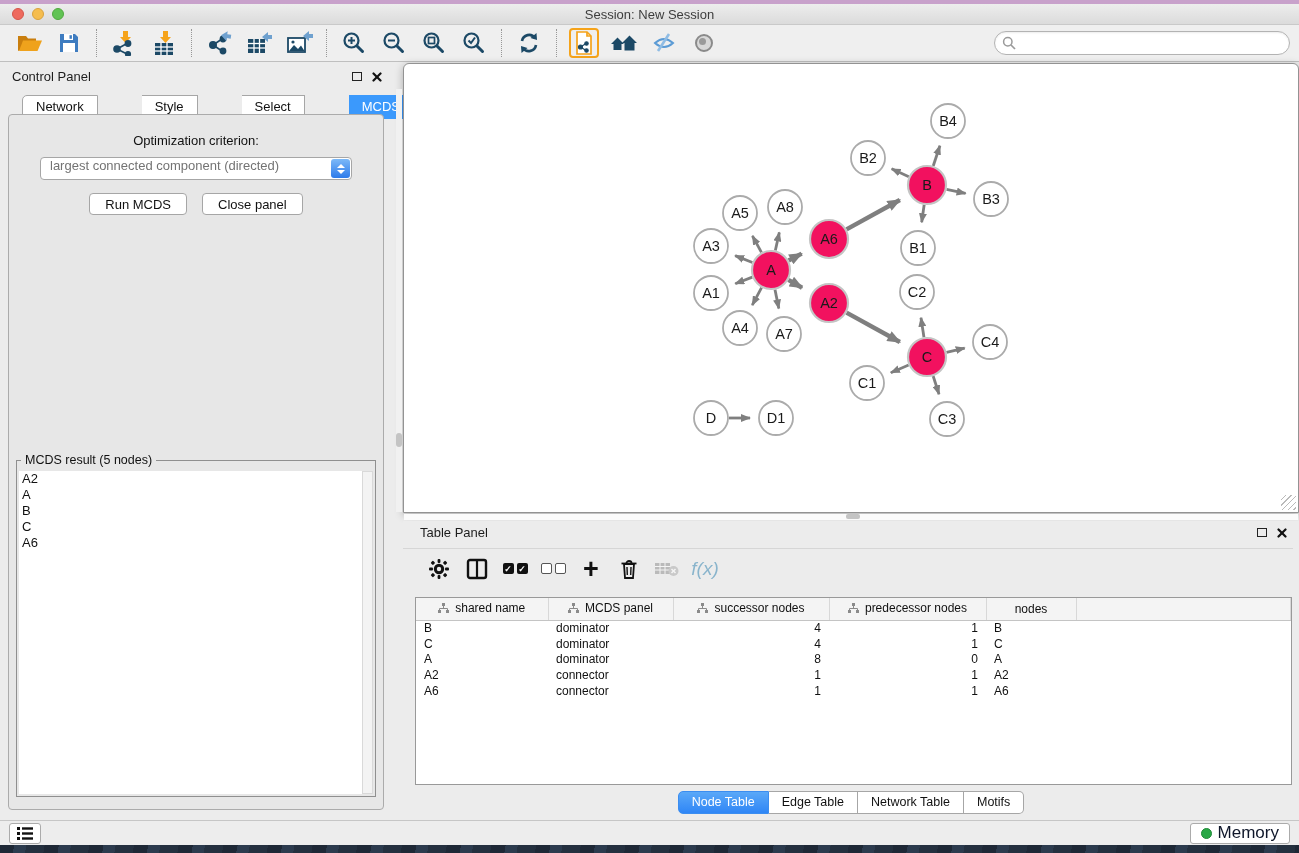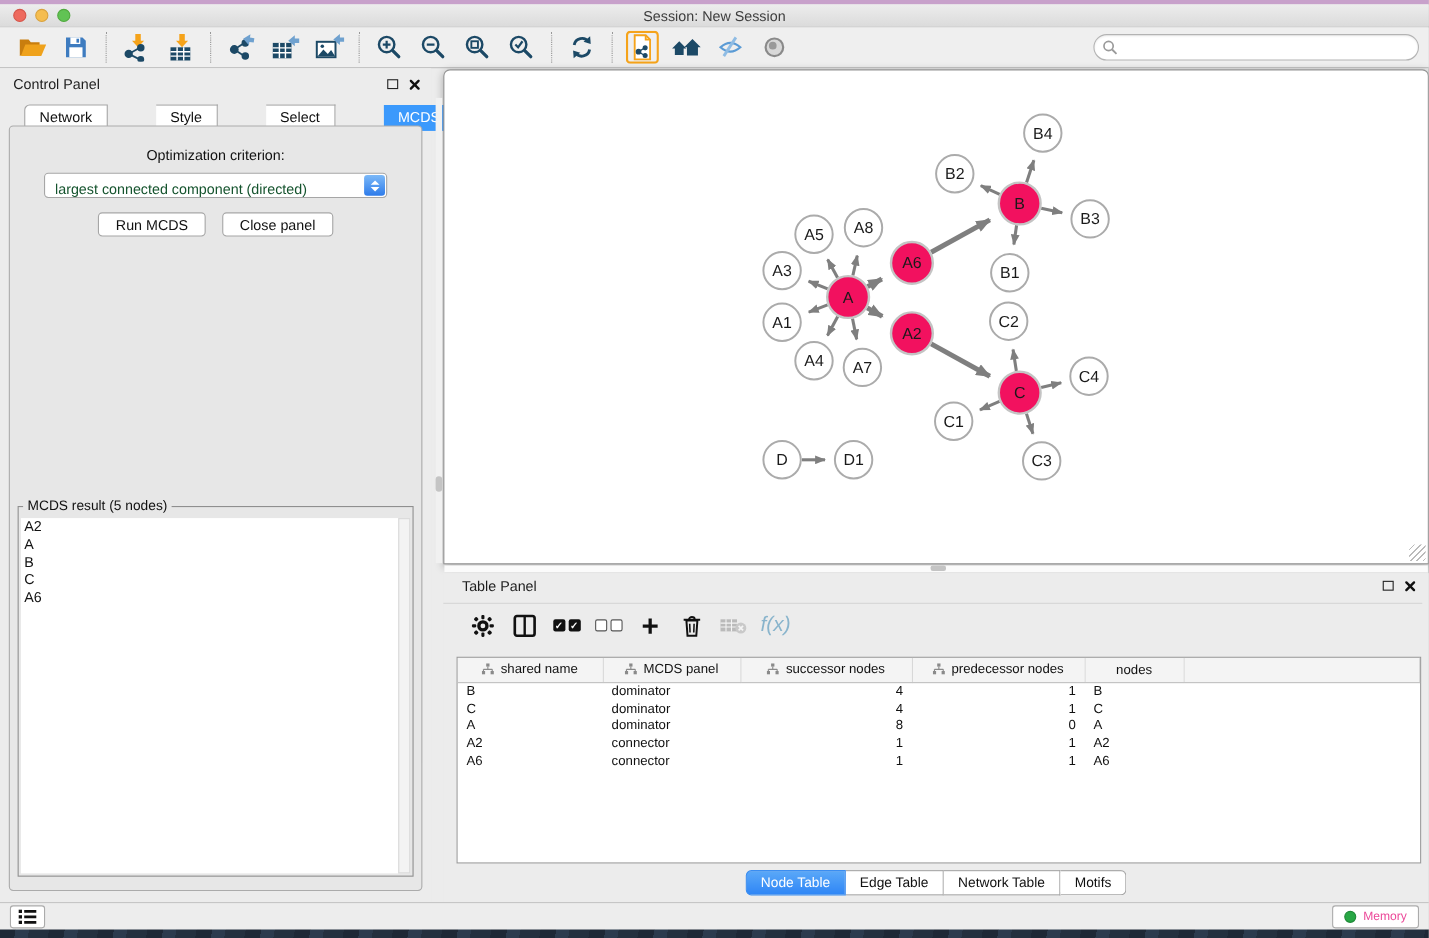--- a/index.html
+++ b/index.html
@@ -41,22 +41,22 @@
   .cp-tabs { position:absolute; left:0; top:33px; width:100%; display:flex; justify-content:center; }
   .cp-tab { font-size:13px; padding:3px 13px 4px; background:#fff; border:1px solid #A6A6A6; border-left-width:0;
      color:#111; cursor:default;margin-left:44px; }
   .cp-tab:first-child { border-left-width:1px; border-radius:5px 0 0 5px; }
   .cp-tab:last-child { border-radius:0 5px 5px 0; }
   .cp-tab.selected { background:#3B99FC; border-color:#3B99FC; color:#fff; }
   .cp-content { position:absolute; left:8px; right:8px; top:52px; bottom:10px; background:#E7E7E7;
      border:1px solid #ABABAB; border-radius:4px; }
   .opt-label { margin-top:18px; text-align:center; font-size:13px; color:#111; }
   .criterion { position:relative; margin:9px auto 0; width:312px; height:23px; background:#fff;
-     border:1px solid #A6A6A6; border-radius:4px; display:flex; align-items:flex-end; padding:0 24px 0 9px;
-     font-size:13px; color:#14532d; }
+     border:1px solid #A6A6A6; border-radius:4px; display:flex; align-items:flex-start; padding:0 24px 0 9px;
+     font-size:13px; color:#737373; }
   .criterion .val { white-space:nowrap; overflow:hidden; }
   .stepper { position:absolute; right:1px; top:1px; bottom:1px; width:19px; border-radius:3px;
      background:linear-gradient(#7CB9F8,#2D7BEA); display:flex; flex-direction:column; align-items:center; justify-content:center; gap:2px; }
   .stepper .up { width:0; height:0; border-left:4px solid transparent; border-right:4px solid transparent; border-bottom:4px solid #fff; }
   .stepper .down { width:0; height:0; border-left:4px solid transparent; border-right:4px solid transparent; border-top:4px solid #fff; }
   .cp-buttons { margin-top:13px; display:flex; justify-content:center; gap:15px; }
   .cp-btn { height:22px; padding:0 15px; font-size:13px; color:#111; background:#fff;
      border:1px solid #A6A6A6; border-radius:4px; display:flex; align-items:center; }
   .result-group { position:absolute; left:7px; right:7px; top:345px; bottom:12px; border:1px solid #8F8F8F; }
   .result-legend { position:absolute; top:-8px; left:4px; background:#E7E7E7; padding:0 4px; font-size:12.5px; color:#111; }
@@ -105,21 +105,21 @@
   .tp-tab { font-size:12.5px; padding:3px 13px 4px; background:#fff; border:1px solid #A6A6A6; border-left-width:0; color:#111; }
   .tp-tab:first-child { border-left-width:1px; border-radius:5px 0 0 5px; }
   .tp-tab:last-child { border-radius:0 5px 5px 0; }
   .tp-tab.selected { background:linear-gradient(#5AA8F8,#2F86F6); border-color:#3B8DF0; color:#fff; }
 
   
   .status-bar { position:absolute; left:0; top:820px; width:100%; height:25px; background:#EDEDED;
      border-top:1px solid #C6C6C6; display:flex; align-items:center; padding:0 9px; }
   .sb-btn { height:21px; background:#fff; border:1px solid #ABABAB; border-radius:3px;
      display:flex; align-items:center; justify-content:center; padding:0 5px; }
-  .mem-btn { margin-left:auto; gap:6px; padding:0 10px; font-size:11px; color:#ec4899; display:flex; }
+  .mem-btn { margin-left:auto; gap:6px; padding:0 10px; font-size:17px; color:#0f172a; display:flex; }
   .mem-dot { width:11px; height:11px; border-radius:50%; background:#28A745; border:1px solid #1F8A38; }
 
   svg text { font-family:"Liberation Sans", sans-serif; }
 </style>
 </head>
 <body>
 
 <div class="screen">
   <div class="top-strip"></div>
 

